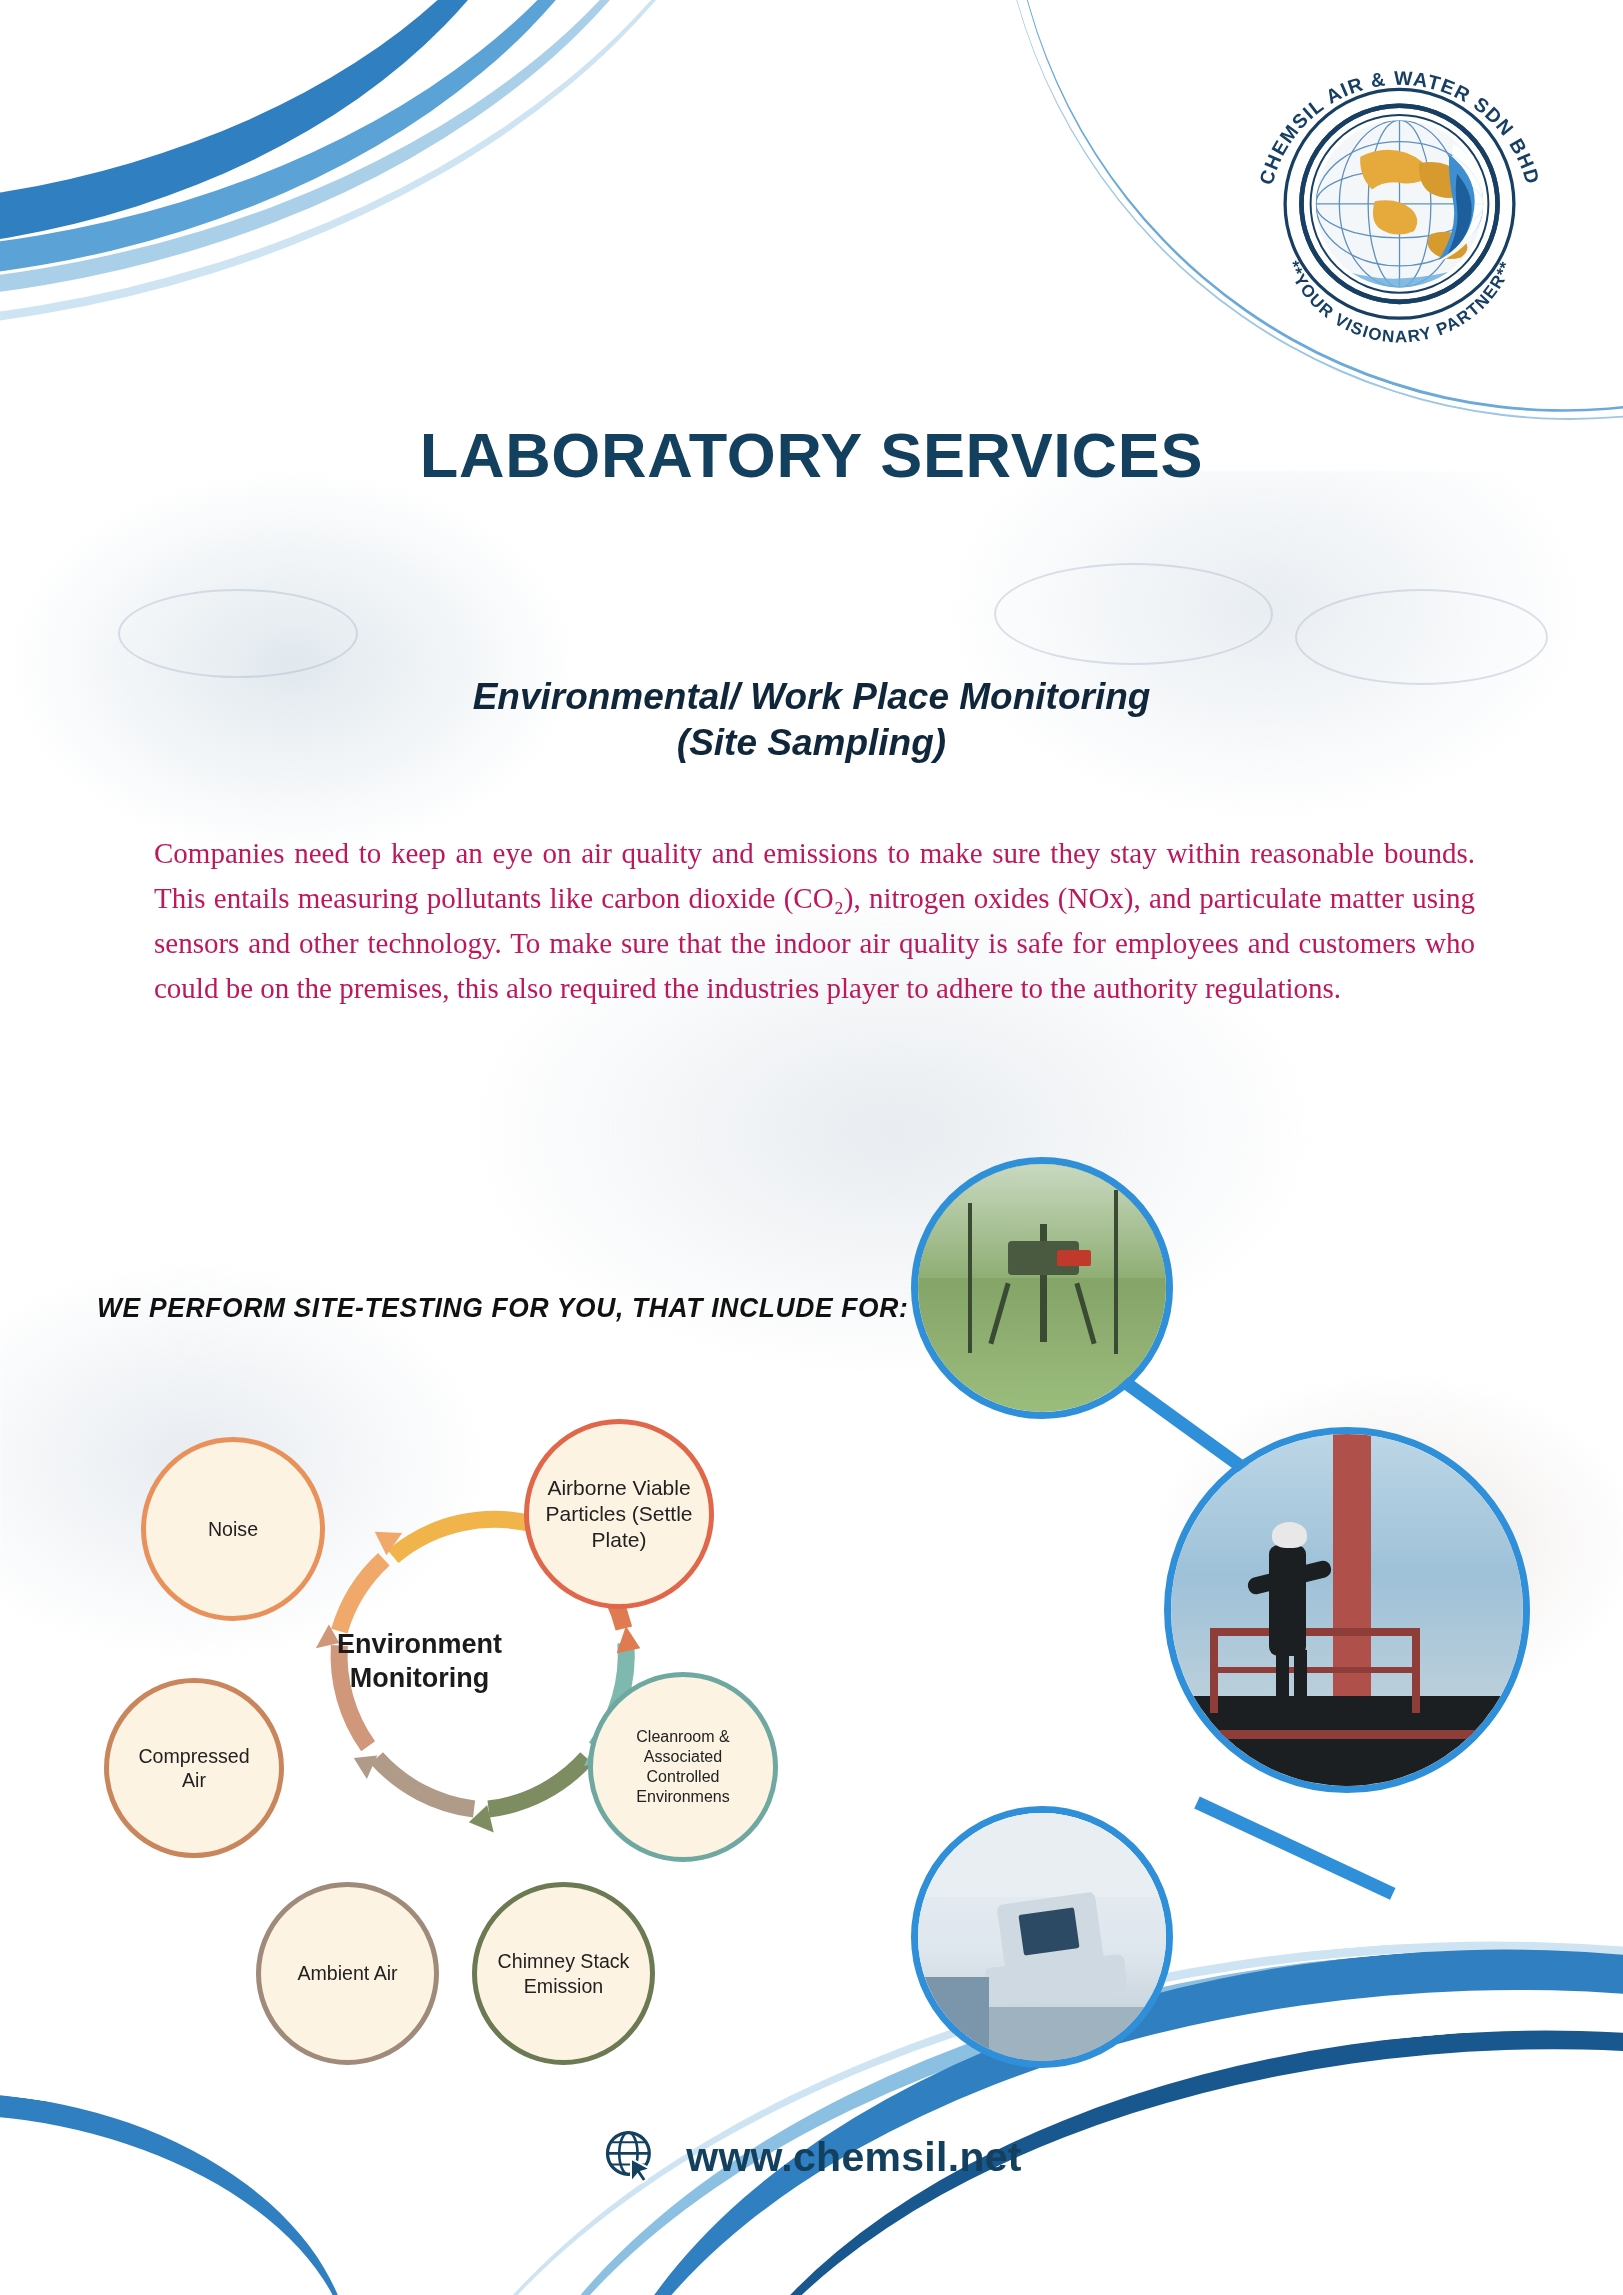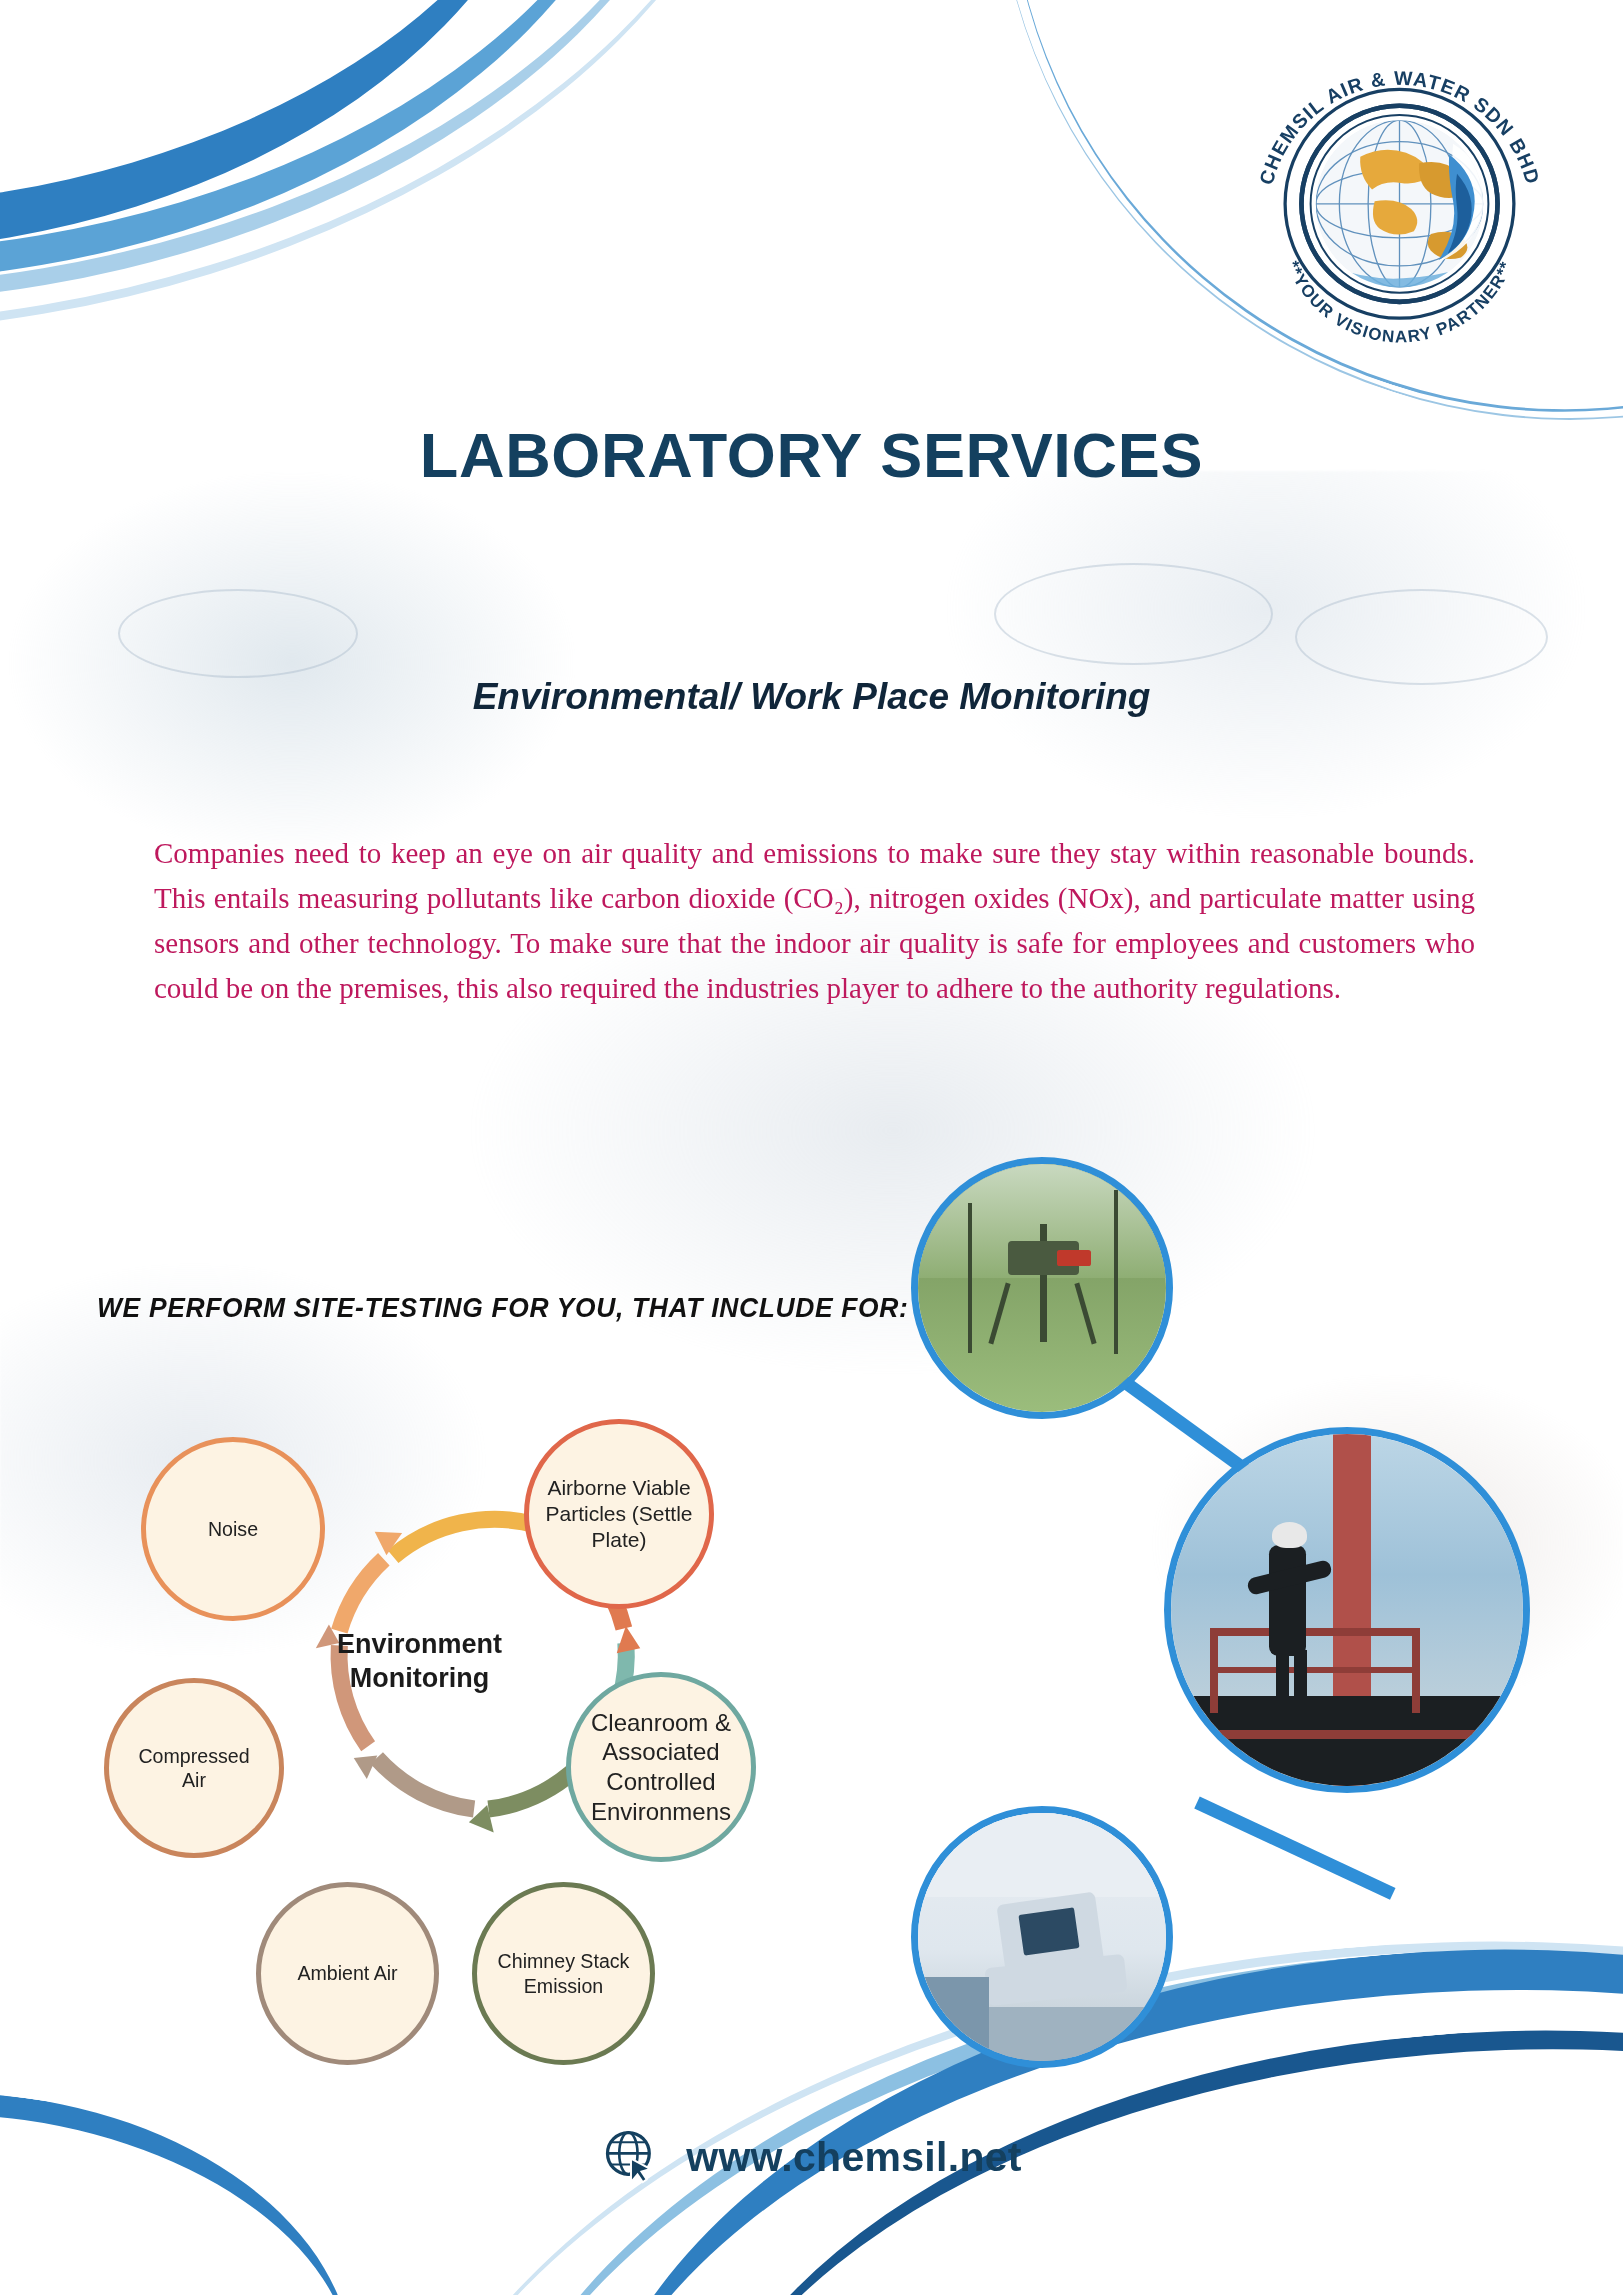--- a/index.html
+++ b/index.html
@@ -363,20 +363,21 @@
     <text font-family="'Liberation Sans', sans-serif" font-size="26" font-weight="bold" fill="#173f63" letter-spacing="2">
       <textPath href="#arcBot" startOffset="50%" text-anchor="middle">**YOUR VISIONARY PARTNER**</textPath>
     </text>
   </svg>
 </div>
 
 <div class="page-title">LABORATORY SERVICES</div>
 
 <div class="subtitle">
   <div>Environmental/ Work Place Monitoring</div>
+  <div>(Site Sampling)</div>
 </div>
 
 <div class="paragraph">Companies need to keep an eye on air quality and emissions to make sure they stay within reasonable bounds. This entails measuring pollutants like carbon dioxide (CO₂), nitrogen oxides (NOx), and particulate matter using sensors and other technology. To make sure that the indoor air quality is safe for employees and customers who could be on the premises, this also required the industries player to adhere to the authority regulations.</div>
 
 <div class="perform-line">WE PERFORM SITE-TESTING FOR YOU, THAT INCLUDE FOR:</div>
 
 <div class="diagram">
 
   <svg viewBox="0 0 1330 1180" width="870" height="772" style="position:absolute;left:0;top:0;" aria-hidden="true">
     <g fill="none" stroke-width="26" stroke-linecap="butt">
@@ -402,21 +403,21 @@
   <div class="center-label" style="left:216px; top:307px; width:249px;">
     <div>Environment</div>
     <div>Monitoring</div>
   </div>
 
 
   <div class="bubble" style="left:445px; top:98px; width:190px; height:190px; border:5.9px solid #e0674a; font-size:21px; padding:0 14.4px;">
     <span>Airborne Viable Particles (Settle Plate)</span>
   </div>
 
-  <div class="bubble" style="left:487px; top:351px; width:190px; height:190px; border:5.9px solid #6fa8a0; font-size:24px; padding:0 13px;">
+  <div class="bubble" style="left:509px; top:351px; width:190px; height:190px; border:5.9px solid #6fa8a0; font-size:16px; padding:0 13px;">
     <span>Cleanroom &amp; Associated Controlled Environmens</span>
   </div>
 
   <div class="bubble" style="left:393px; top:561px; width:183px; height:183px; border:5.9px solid #6b7a52; padding:0 17px;">
     <span>Chimney Stack Emission</span>
   </div>
 
   <div class="bubble" style="left:177px; top:561px; width:183px; height:183px; border:5.9px solid #a08a7a;">
     <span>Ambient Air</span>
   </div>

